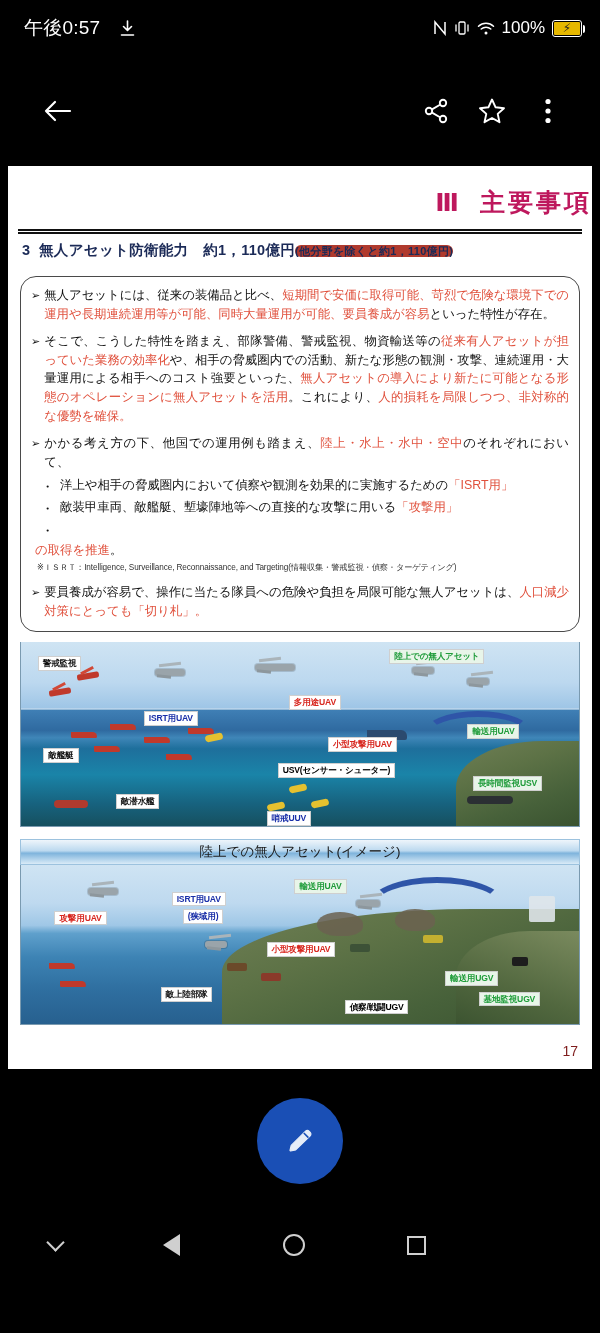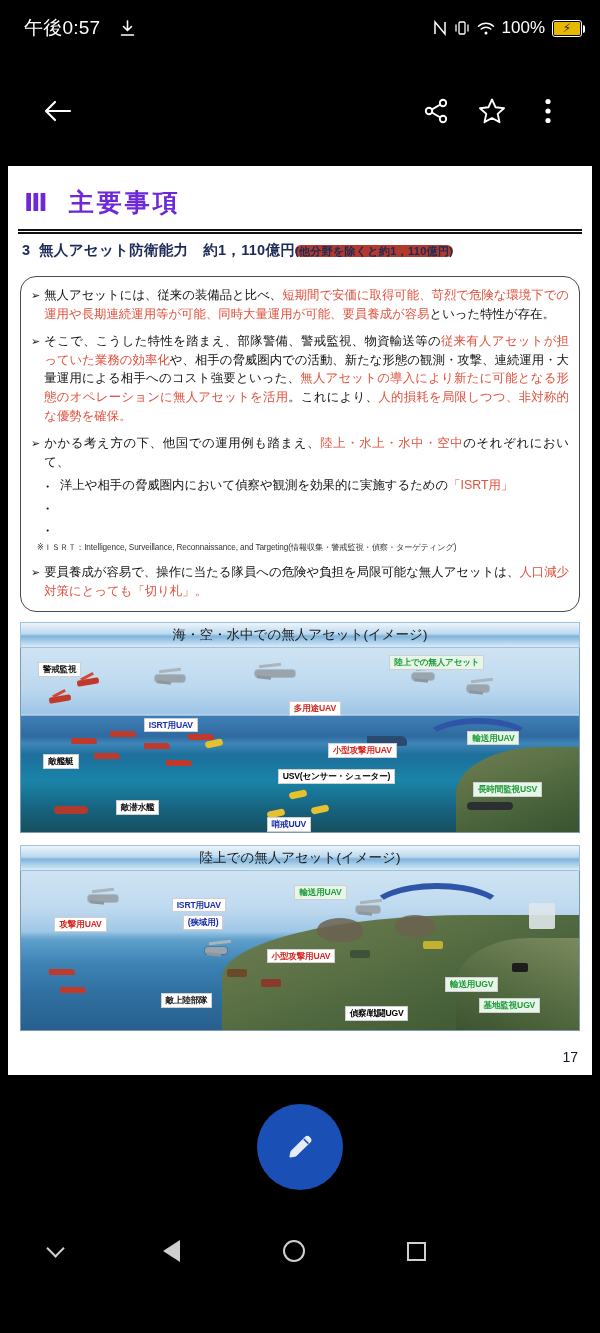--- a/index.html
+++ b/index.html
@@ -19,21 +19,21 @@
 
   
   .appbar{height:110px;display:flex;align-items:center;padding:0 24px 0 30px;color:#fff;}
   .appbar .spacer{flex:1;}
   .tb-btn{width:56px;height:56px;display:flex;align-items:center;justify-content:center;}
   .tb-btn svg{display:block;}
 
   
   .doc-scroll{background:#000;}
   .page{background:#fff;margin:0 8px;padding:14px 0 0;position:relative;}
-  .doc-title{text-align:left;font-weight:bold;font-size:25px;color:#6d28d9;letter-spacing:3px;padding:6px 16px 10px;
+  .doc-title{text-align:right;font-weight:bold;font-size:25px;color:#be185d;letter-spacing:3px;padding:6px 0 10px;
              font-family:"DejaVu Sans","Liberation Sans",sans-serif;}
   .doc-title .numeral{margin-right:18px;}
   .rule{border-top:2.5px solid #111;border-bottom:2.5px solid #111;height:5px;margin:0 10px 7px;}
   .sec-head{font-size:14.5px;font-weight:bold;color:#1b2a57;margin:0 14px 16px;letter-spacing:.3px;}
   .sec-head .sub{font-size:11px;font-weight:bold;}
 
   .callout{border:1.6px solid #4a4a4a;border-radius:16px;margin:0 12px 10px;padding:9px 10px 10px;}
   .para{display:flex;gap:4px;font-size:12.4px;line-height:1.52;color:#111;margin-bottom:8px;}
   .para:last-child{margin-bottom:0;}
   .marker{flex:0 0 auto;color:#111;font-size:11px;padding-top:1px;}
@@ -87,21 +87,21 @@
   .sub{width:34px;height:8px;background:#b03a2e;border-radius:6px;}
   .sub.dark{background:#2b2f33;width:46px;}
   .uuv{width:18px;height:7px;background:#e5c12f;border-radius:6px;transform:rotate(-12deg);}
   .usv{width:20px;height:5px;background:#e8eef2;border-radius:2px;}
   .tank{width:20px;height:8px;background:#4a5b33;border-radius:2px;}
   .tank.y{background:#c3b030;}
   .dog{width:16px;height:9px;background:#1d1d1d;border-radius:2px;}
   .tower{width:26px;height:26px;background:#dfe6ea;border-radius:2px;opacity:.9;}
   .rock{position:absolute;background:#6b6250;border-radius:50% 50% 40% 45%;opacity:.85;}
 
-  .pagenum{text-align:right;font-size:14px;color:#0f172a;padding:6px 14px 10px;}
+  .pagenum{text-align:right;font-size:14px;color:#7f1d1d;padding:6px 14px 10px;}
 
   
   .fab-area{height:145px;display:flex;align-items:center;justify-content:center;background:#000;}
   .fab{width:86px;height:86px;border-radius:50%;background:#1a4fb5;display:flex;align-items:center;justify-content:center;}
 
   
   .navbar{height:63px;display:flex;align-items:center;color:#cfcfcf;}
   .nav-slot{flex:1;display:flex;align-items:center;justify-content:center;}
   .nav-slot.first{flex:0 0 110px;justify-content:center;}
   .tri{width:0;height:0;border-top:11px solid transparent;border-bottom:11px solid transparent;border-right:17px solid #cfcfcf;}
@@ -204,36 +204,37 @@
             <span class="ptext"><span class="blk">かかる考え方の下、他国での運用例も踏まえ、</span><span class="red">陸上・水上・水中・空中</span><span class="blk">のそれぞれにおいて、</span></span>
           </div>
         </div>
       <div class="sub-list" id="subs">
           <div class="sub-line">
             <span class="marker dot">・</span>
             <span><span class="blk">洋上や相手の脅威圏内において偵察や観測を効果的に実施するための</span><span class="red">「ISRT用」</span></span>
           </div>
           <div class="sub-line">
             <span class="marker dot">・</span>
+            <span><span class="blk">敵装甲車両、敵艦艇、塹壕陣地等への直接的な攻撃に用いる</span><span class="red">「攻撃用」</span></span>
           </div>
           <div class="sub-line">
             <span class="marker dot">・</span>
           </div>
         </div>
+      <div class="tail" id="subtail"><span class="red">の取得を推進</span><span class="blk">。</span></div>
       <div class="note">※ＩＳＲＴ：Intelligence, Surveillance, Reconnaissance, and Targeting(情報収集・警戒監視・偵察・ターゲティング)</div>
       <div id="lastpara" style="margin-top:9px;">
           <div class="para">
             <span class="marker">➢</span>
             <span class="ptext"><span class="blk">要員養成が容易で、操作に当たる隊員への危険や負担を局限可能な無人アセットは、</span><span class="red">人口減少対策にとっても「切り札」。</span></span>
           </div>
         </div>
     </div>
 
     <div class="fig">
-      <div class="fig-cap">海・空・水中での無人アセット(イメージ)</div>
       <div class="scene sea">
         <div class="horizon"></div>
         <div class="landmass" style="left:78%;height:46%;"></div>
         <div class="craft jet" style="left:10%;top:17%;"></div>
         <div class="craft jet" style="left:5%;top:26%;"></div>
         <div class="craft uav" style="left:24%;top:15%;"></div>
         <div class="craft uav" style="left:42%;top:12%;width:40px;"></div>
         <div class="craft uav" style="left:70%;top:14%;width:22px;"></div>
         <div class="craft uav" style="left:80%;top:20%;width:22px;"></div>
         <div class="craft ship" style="left:9%;top:49%;"></div>

